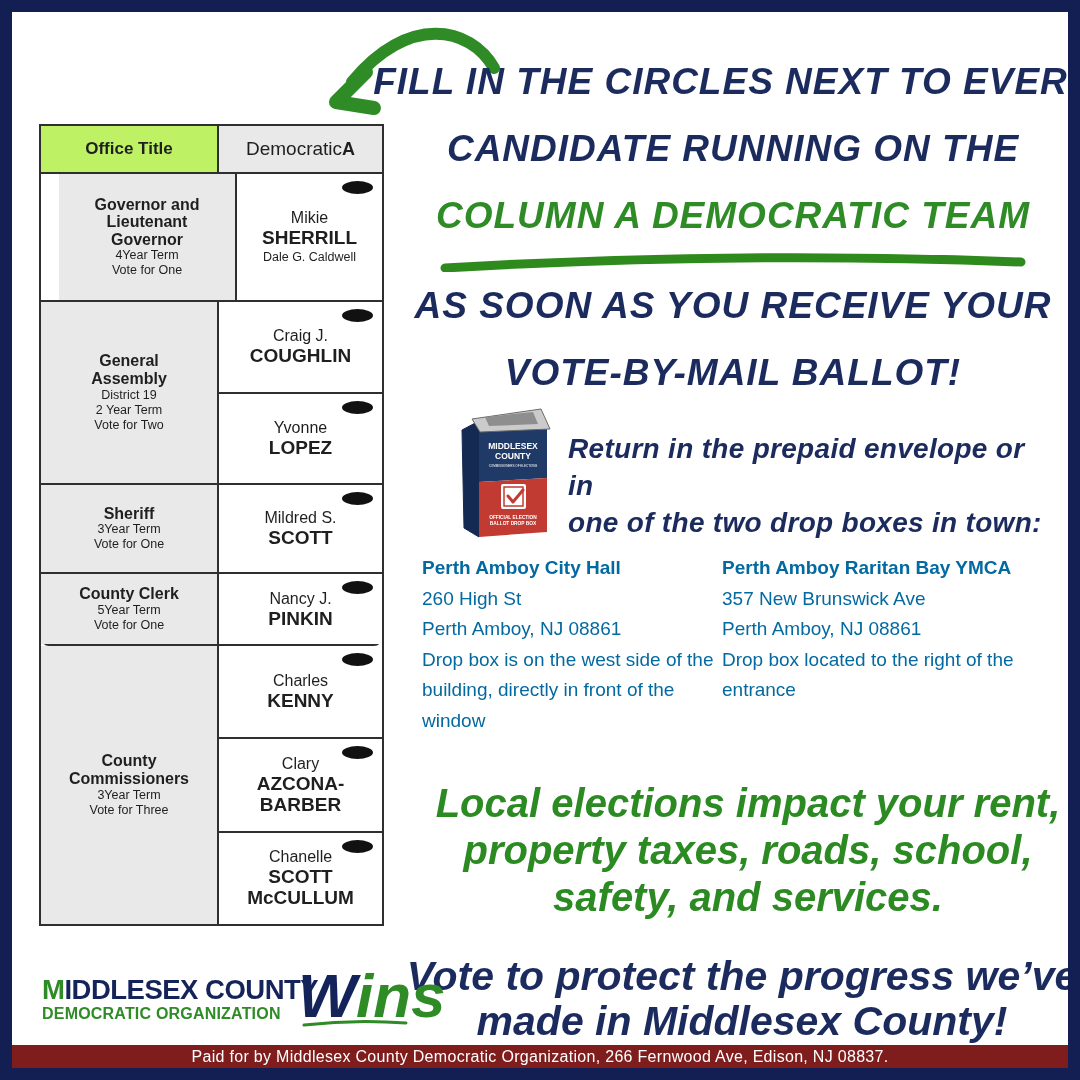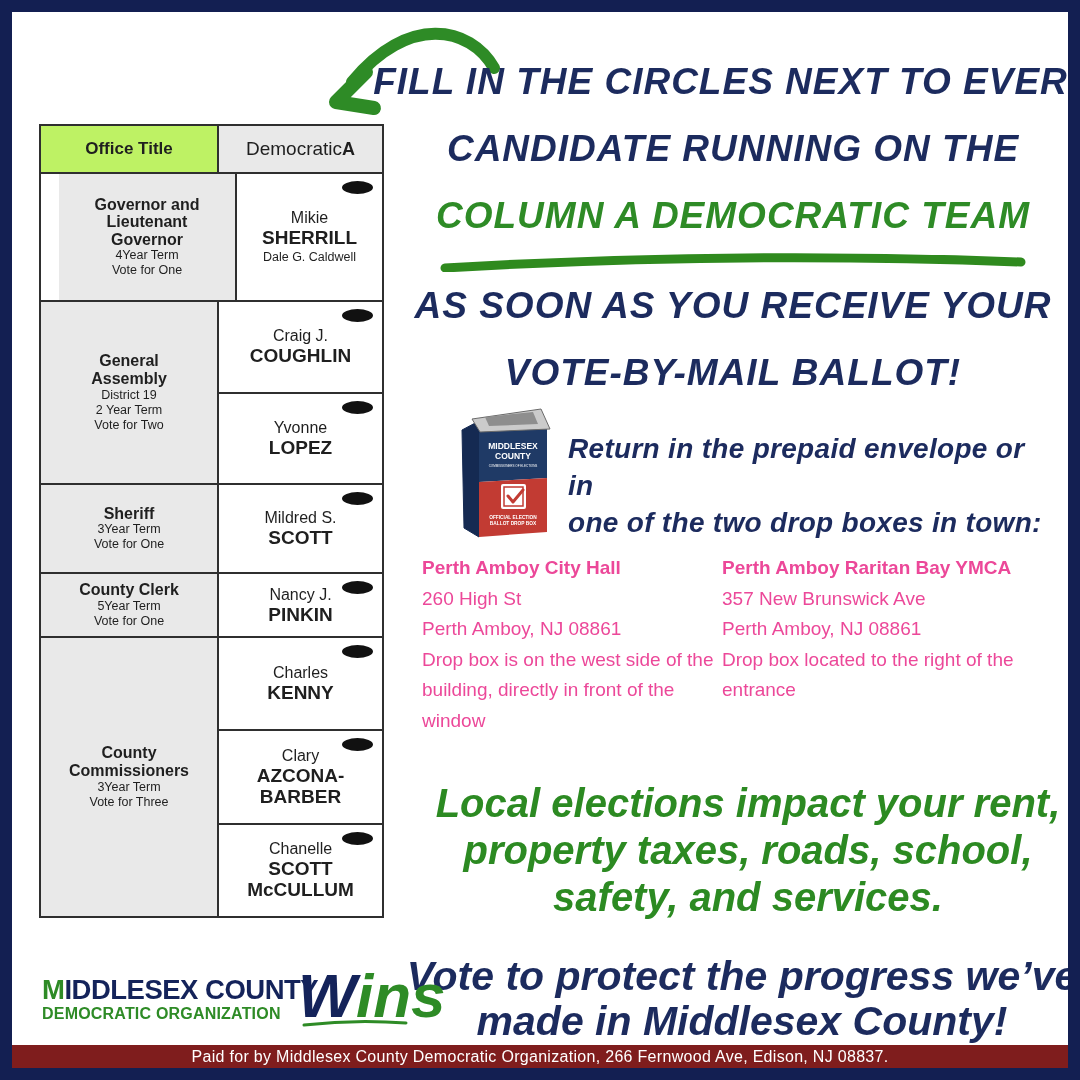--- a/index.html
+++ b/index.html
@@ -27,21 +27,21 @@
   .office-col { width:178px; border-right:2px solid #2f2f2f; background:#bef264;
     display:flex; align-items:center; justify-content:center;
     font-weight:bold; font-size:17px; }
   .cand-col { flex:1; background:#e9e9e9; display:flex; flex-direction:row;
     align-items:center; justify-content:center; line-height:1.05; }
   .party { font-size:19px; }
   .col-letter { font-size:18px; font-weight:bold; }
   .b-row { display:flex; border-bottom:2px solid #2f2f2f; }
   .b-row:last-child { border-bottom:none; }
   .r1 { height:128px;padding-left:18px; } .r2 { height:183px; } .r3 { height:89px; }
-  .r4 { height:64px; } .r5 { height:278px; }
+  .r4 { height:72px;border-radius:8px; } .r5 { height:278px; }
   .office-cell { width:178px; border-right:2px solid #2f2f2f; background:#e9e9e9;
     display:flex; flex-direction:column; align-items:center; justify-content:center;
     text-align:center; }
   .o-title { font-weight:bold; font-size:16px; line-height:1.1; max-width:132px; }
   .o-sub { font-size:12.5px; line-height:1.2; }
   .cand-stack { flex:1; display:flex; flex-direction:column; }
   .cand-cell { flex:1; position:relative; background:#ffffff;
     display:flex; flex-direction:column; align-items:center; justify-content:center;
     text-align:center; }
   .cand-cell + .cand-cell { border-top:2px solid #2f2f2f; }
@@ -51,21 +51,21 @@
   .cand-last { font-size:19px; font-weight:bold; line-height:1.1; max-width:130px; }
   .cand-note { font-size:12.5px; line-height:1.3; }
 
   
   .dropbox-svg { position:absolute; left:440px; top:392px; }
   .caption { position:absolute; left:556px; top:418px; width:480px;
     font-size:28px; font-weight:bold; font-style:italic; color:#1c2b5e;
     line-height:37px; letter-spacing:0.3px; }
 
   
-  .loc { position:absolute; top:541px; color:#ec4899; font-size:19px; line-height:30.5px; }
+  .loc { position:absolute; top:541px; color:#0369a1; font-size:19px; line-height:30.5px; }
   .loc-left { left:410px; width:292px; }
   .loc-right { left:710px; width:334px; }
   .loc-name { font-weight:bold; }
 
   
   .impact { position:absolute; left:400px; top:768px; width:672px; text-align:center;
     color:#2c8a22; font-size:40px; font-weight:bold; font-style:italic; line-height:47px; }
   .closing { position:absolute; left:388px; top:942px; width:684px; text-align:center;
     color:#1c2b5e; font-size:41px; font-weight:bold; font-style:italic; line-height:45px; }
 

